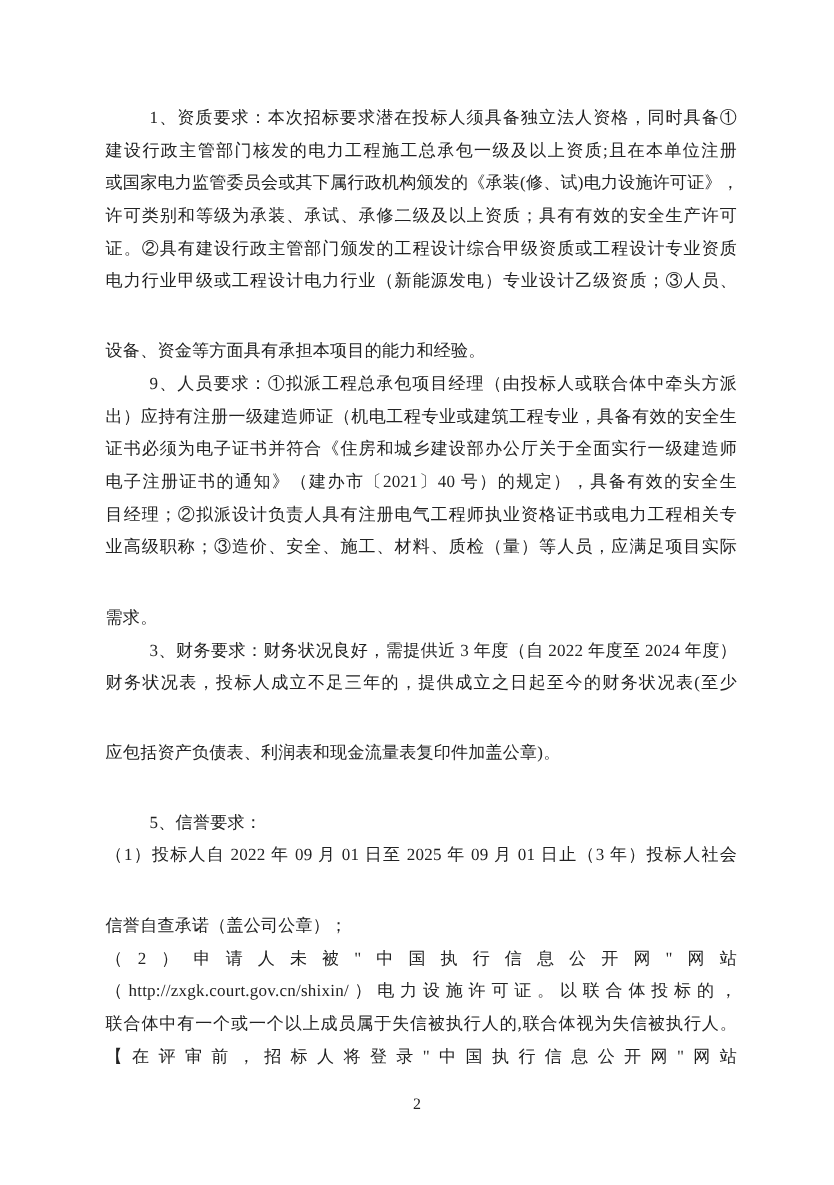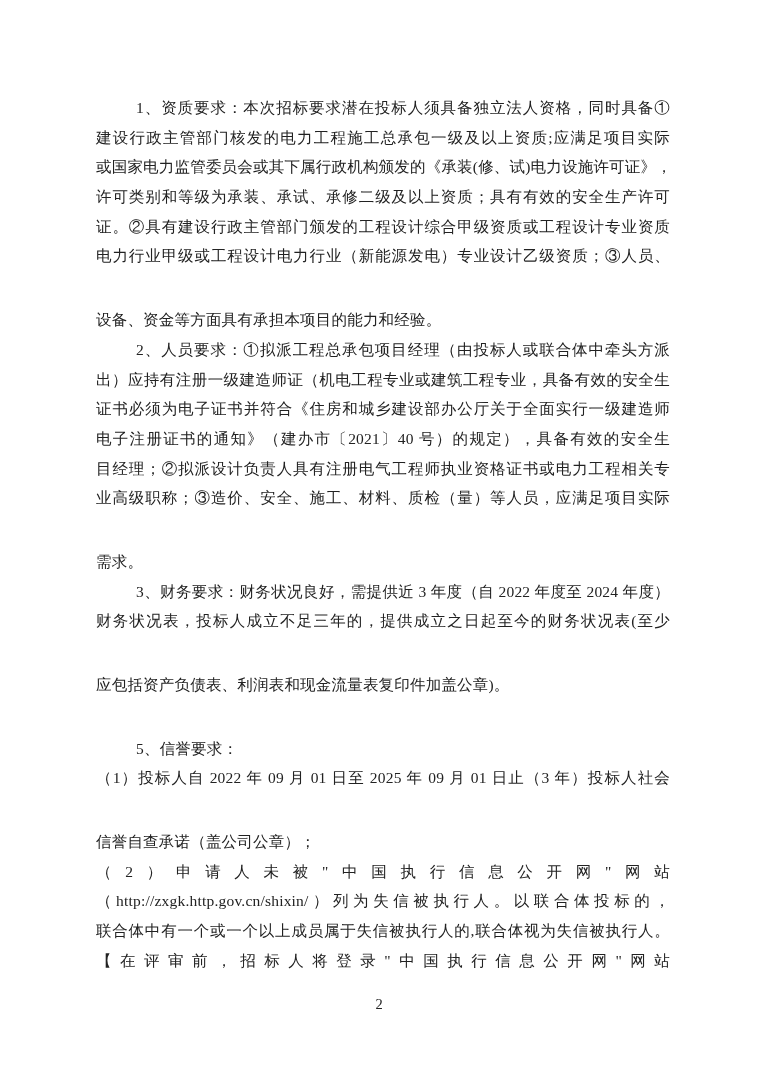--- a/index.html
+++ b/index.html
@@ -44,29 +44,29 @@
     color: #222222;
   }
 </style>
 </head>
 <body>
 
 <div class="page">
   <div class="doc-body">
       <div class="paragraph">
         <div class="line fill indent">1、资质要求：本次招标要求潜在投标人须具备独立法人资格，同时具备①</div>
-        <div class="line fill">建设行政主管部门核发的电力工程施工总承包一级及以上资质;应满足项目实际</div>
+        <div class="line fill">建设行政主管部门核发的电力工程施工总承包一级及以上资质;且在本单位注册</div>
         <div class="line fill">或国家电力监管委员会或其下属行政机构颁发的《承装(修、试)电力设施许可证》，</div>
         <div class="line fill">许可类别和等级为承装、承试、承修二级及以上资质；具有有效的安全生产许可</div>
         <div class="line fill">证。②具有建设行政主管部门颁发的工程设计综合甲级资质或工程设计专业资质</div>
         <div class="line fill">电力行业甲级或工程设计电力行业（新能源发电）专业设计乙级资质；③人员、</div>
         <div class="line end">设备、资金等方面具有承担本项目的能力和经验。</div>
       </div>
       <div class="paragraph">
-        <div class="line fill indent">2、人员要求：①拟派工程总承包项目经理（由投标人或联合体中牵头方派</div>
+        <div class="line fill indent">9、人员要求：①拟派工程总承包项目经理（由投标人或联合体中牵头方派</div>
         <div class="line fill">出）应持有注册一级建造师证（机电工程专业或建筑工程专业，具备有效的安全生</div>
         <div class="line fill">证书必须为电子证书并符合《住房和城乡建设部办公厅关于全面实行一级建造师</div>
         <div class="line fill">电子注册证书的通知》（建办市〔2021〕40 号）的规定），具备有效的安全生</div>
         <div class="line fill">目经理；②拟派设计负责人具有注册电气工程师执业资格证书或电力工程相关专</div>
         <div class="line fill">业高级职称；③造价、安全、施工、材料、质检（量）等人员，应满足项目实际</div>
         <div class="line end">需求。</div>
       </div>
       <div class="paragraph">
         <div class="line fill indent">3、财务要求：财务状况良好，需提供近 3 年度（自 2022 年度至 2024 年度）</div>
         <div class="line fill">财务状况表，投标人成立不足三年的，提供成立之日起至今的财务状况表(至少</div>
@@ -74,21 +74,21 @@
       </div>
       <div class="paragraph">
         <div class="line end indent">5、信誉要求：</div>
       </div>
       <div class="paragraph">
         <div class="line fill">（1）投标人自 2022 年 09 月 01 日至 2025 年 09 月 01 日止（3 年）投标人社会</div>
         <div class="line end">信誉自查承诺（盖公司公章）；</div>
       </div>
       <div class="paragraph">
         <div class="line fill">（2）申请人未被"中国执行信息公开网"网站</div>
-        <div class="line fill">（http://zxgk.http.gov.cn/shixin/）列为失信被执行人。以联合体投标的，</div>
+        <div class="line fill">（http://zxgk.court.gov.cn/shixin/）电力设施许可证。以联合体投标的，</div>
         <div class="line fill">联合体中有一个或一个以上成员属于失信被执行人的,联合体视为失信被执行人。</div>
       </div>
       <div class="paragraph">
         <div class="line fill">【在评审前，招标人将登录"中国执行信息公开网"网站</div>
       </div>
     </div>
   <div class="page-footer">
     <span>2</span>
   </div>
 </div>

